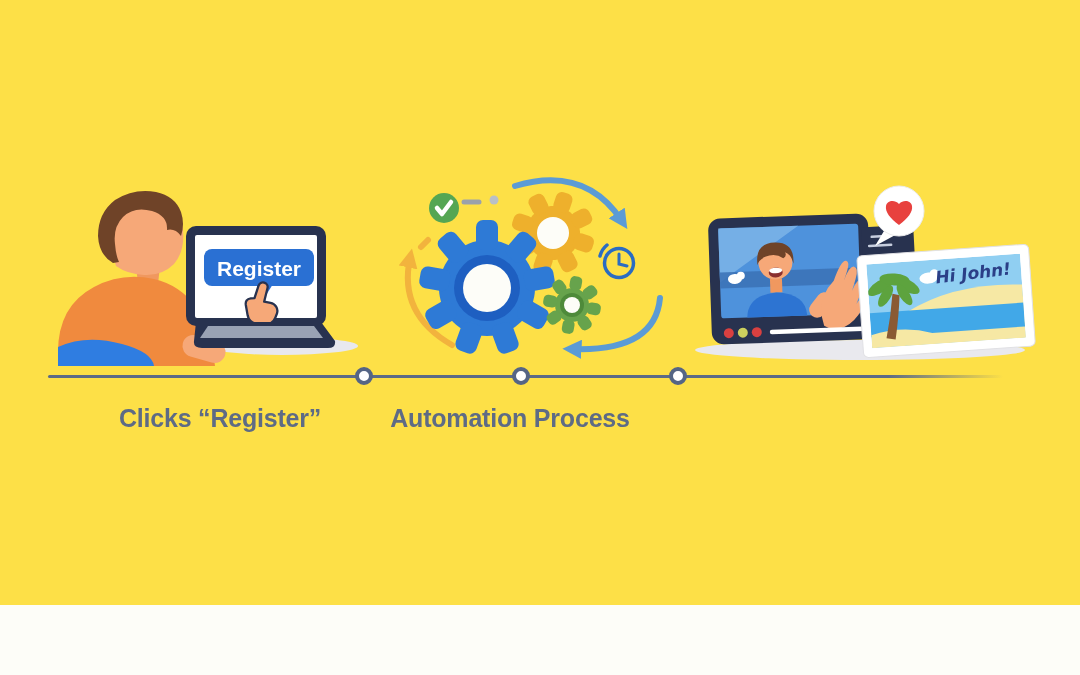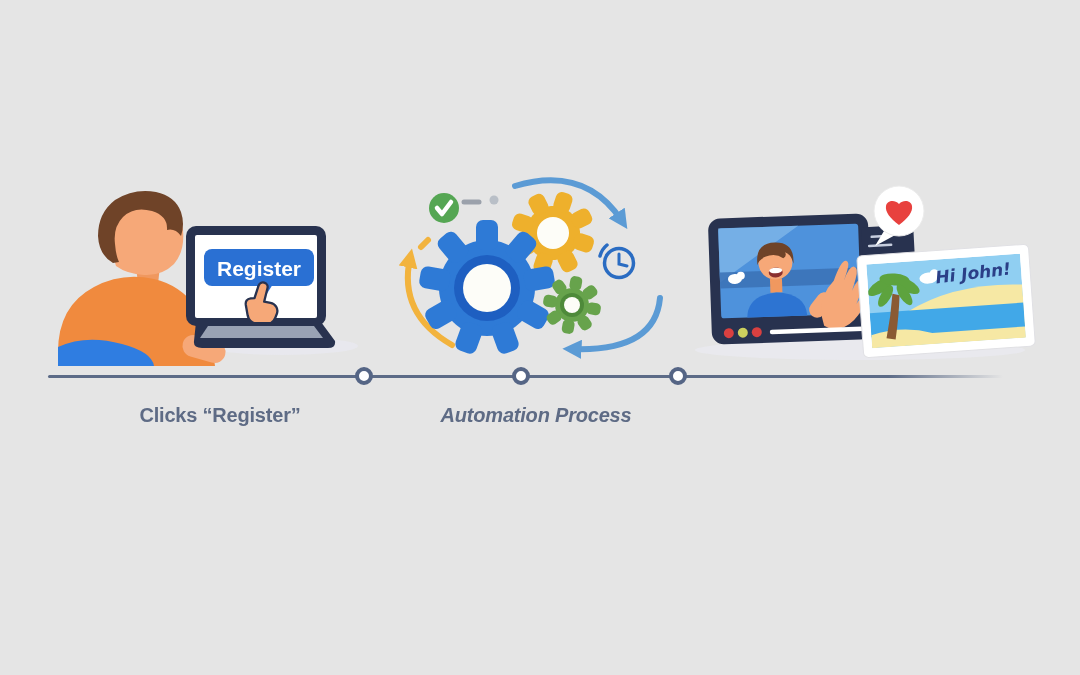--- a/index.html
+++ b/index.html
@@ -1,29 +1,29 @@
 <!DOCTYPE html>
 <html><head>
 <meta charset="utf-8">
 <style>
   html,body{margin:0;padding:0;}
   body{font-family:"Liberation Sans",sans-serif;background:#fdfdf8;}
-  .stage{position:relative;width:1080px;height:675px;background:#e5e5e5;overflow:hidden;}
+  .stage{position:relative;width:1080px;height:605px;background:#fde047;overflow:hidden;}
   .illu{position:absolute;display:block;}
   .illu-1{left:45px;top:180px;width:315px;height:195px;}
   .illu-2{left:390px;top:160px;width:290px;height:215px;}
   .illu-3{left:690px;top:165px;width:360px;height:200px;}
   .tl-line{position:absolute;left:48px;top:375px;width:955px;height:3px;border-radius:2px;
     background:linear-gradient(to right,#5c6b87 0%,#5c6b87 88%,rgba(92,107,135,0) 100%);}
   .tl-node{position:absolute;top:367px;width:10px;height:10px;background:#ffffff;
     border:4px solid #556585;border-radius:50%;}
   .n1{left:355px;} .n2{left:512px;} .n3{left:669px;}
   .step-label{position:absolute;top:404px;transform:translateX(-50%);white-space:nowrap;
-    font-weight:bold;font-size:20px;letter-spacing:-0.2px;color:#5e6b85;}
-  .l1{left:220px;} .l2{left:536px;font-style:italic;} .l3{left:883px;}
+    font-weight:bold;font-size:25px;letter-spacing:-0.2px;color:#5e6b85;}
+  .l1{left:220px;} .l2{left:510px;} .l3{left:883px;}
 </style>
 </head>
 <body>
 
 <div class="stage">
 
   <svg class="illu illu-1" viewBox="45 180 315 195">
     <ellipse cx="282" cy="346" rx="76" ry="9" fill="#e8e8ee"></ellipse>
     <g>
       <path d="M136,266 L160,266 L158,284 L138,284 Z" fill="#f0985f"></path>

